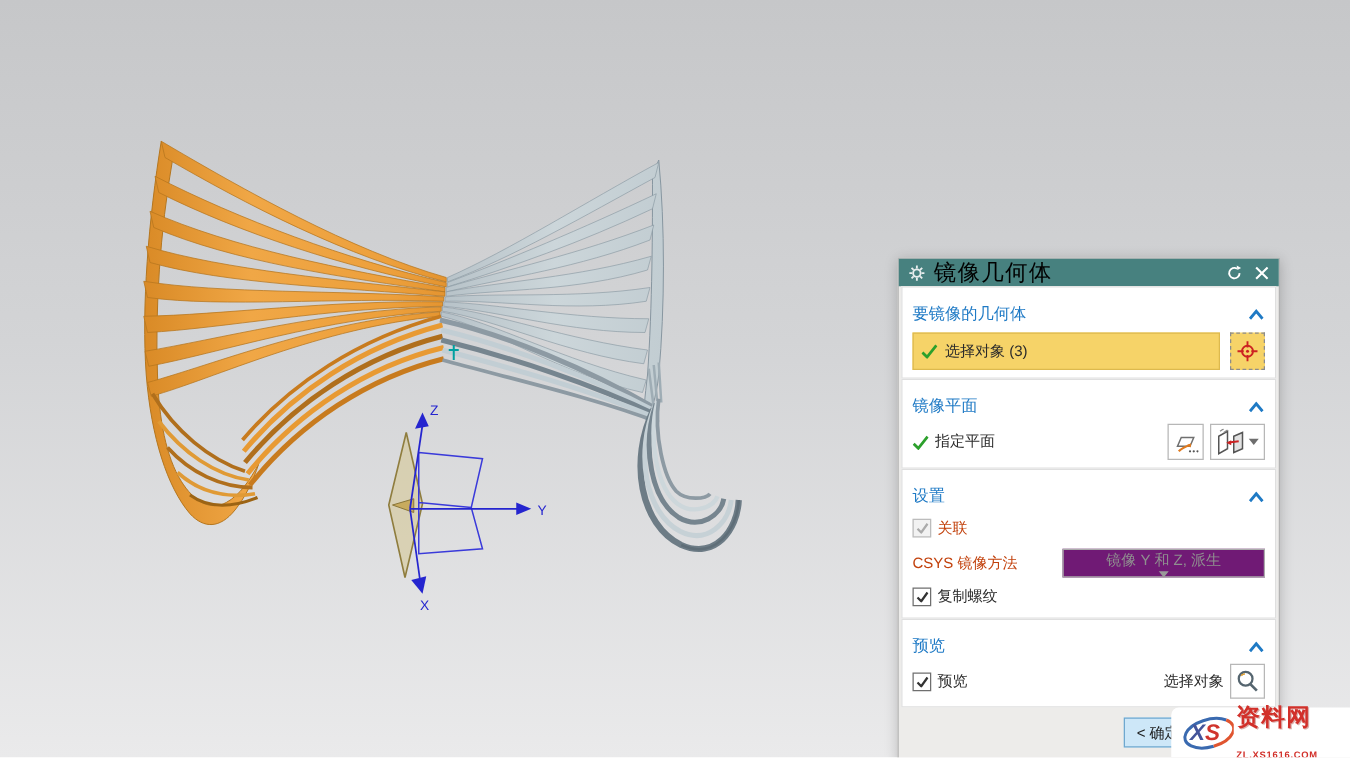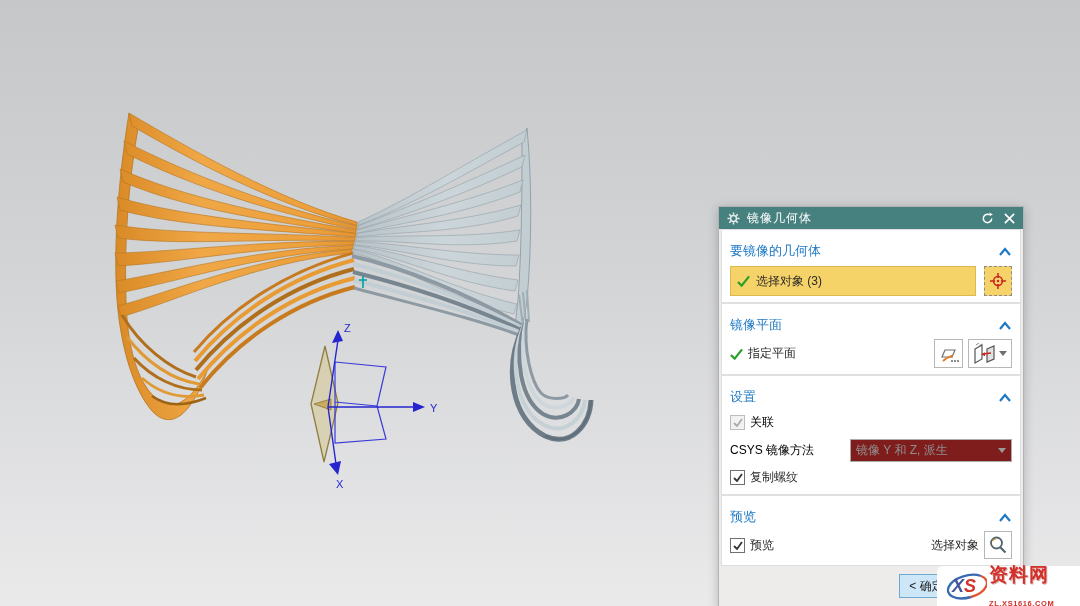--- a/index.html
+++ b/index.html
@@ -7,43 +7,43 @@
   .stage{position:relative;width:1080px;height:606px;overflow:hidden;
          background:linear-gradient(180deg,#c6c7c9 0%,#d3d4d6 45%,#eaeaeb 100%);}
   .scene{position:absolute;left:0;top:0;width:1080px;height:606px;}
 
   
   .dialog{position:absolute;left:718px;top:206px;width:304px;background:#edecea;
           border:1px solid #b3b3b3;box-shadow:0 2px 10px rgba(0,0,0,.22);
           font-size:12px;color:#2b2b2b;}
   .titlebar{height:22px;background:#47817f;display:flex;align-items:center;
             padding:0 6px;gap:6px;color:#fff;}
-  .titlebar .title{flex:1;font-size:12px;color:#ffffff;letter-spacing:1px;}
+  .titlebar .title{flex:1;font-size:18px;color:#000000;letter-spacing:1px;}
   .tb-btn{width:16px;height:16px;display:flex;align-items:center;justify-content:center;cursor:default;}
   .card{background:#fff;border:1px solid #dfdfdf;margin:0 2px;padding:8px 8px 6px 8px;}
   .sec-header{display:flex;align-items:center;justify-content:space-between;
               color:#1f7ac5;font-size:13px;padding:4px 0 5px 0;}
   .row{display:flex;align-items:center;gap:5px;}
   .select-row{margin-top:1px;text-align:right;}
   .select-bar{flex:1;height:28px;background:#f6d368;border:1px solid #ddb94e;
               display:flex;align-items:center;gap:6px;padding:0 6px;}
   .target-btn{width:26px;height:28px;background:#f6d368;border:1px dashed #8c8c8c;
               display:flex;align-items:center;justify-content:center;margin-left:3px;}
   .icon-btn{height:27px;background:#fff;border:1px solid #b7b7b7;display:flex;
             align-items:center;justify-content:center;}
   .btn-plane{width:27px;}
   .btn-mirror{width:42px;gap:2px;}
   .caret{width:0;height:0;border-left:4px solid transparent;border-right:4px solid transparent;
          border-top:5px solid #6e6e6e;}
   .checkbox{width:13px;height:13px;border:1px solid #6f6f6f;background:#fff;display:inline-flex;
             align-items:center;justify-content:center;flex:none;}
   .checkbox.disabled{border-color:#bcbcbc;background:#f2f2f2;}
-  .label-dis{color:#000000;}
-  .dropdown{width:150px;height:21px;border:1px solid #ababab;background:#7f1d1d;display:flex;
-            align-items:center;padding:0 5px;color:#8f8f8f;justify-content:space-between;}
+  .label-dis{color:#c2410c;}
+  .dropdown{width:150px;height:21px;border:1px solid #ababab;background:#701a75;display:flex;
+            align-items:center;padding:0 5px;color:#8f8f8f;justify-content:space-between;flex-direction:column;}
   .spacer{flex:1;}
   .mag-btn{width:26px;height:26px;background:#fff;border:1px solid #b7b7b7;
            display:flex;align-items:center;justify-content:center;}
   .footer{display:flex;justify-content:flex-end;gap:7px;padding:8px 8px 11px 8px;}
   .btn{height:22px;display:flex;align-items:center;justify-content:center;
        font-size:12px;color:#1c1c1c;padding:0 9px;}
   .btn-ok{background:#cde7f8;border:1px solid #6fa8cf;}
   .btn-cancel{background:#d9d9d9;border:1px solid #b0b0b0;}
   .r3{margin-top:4px;}
 

